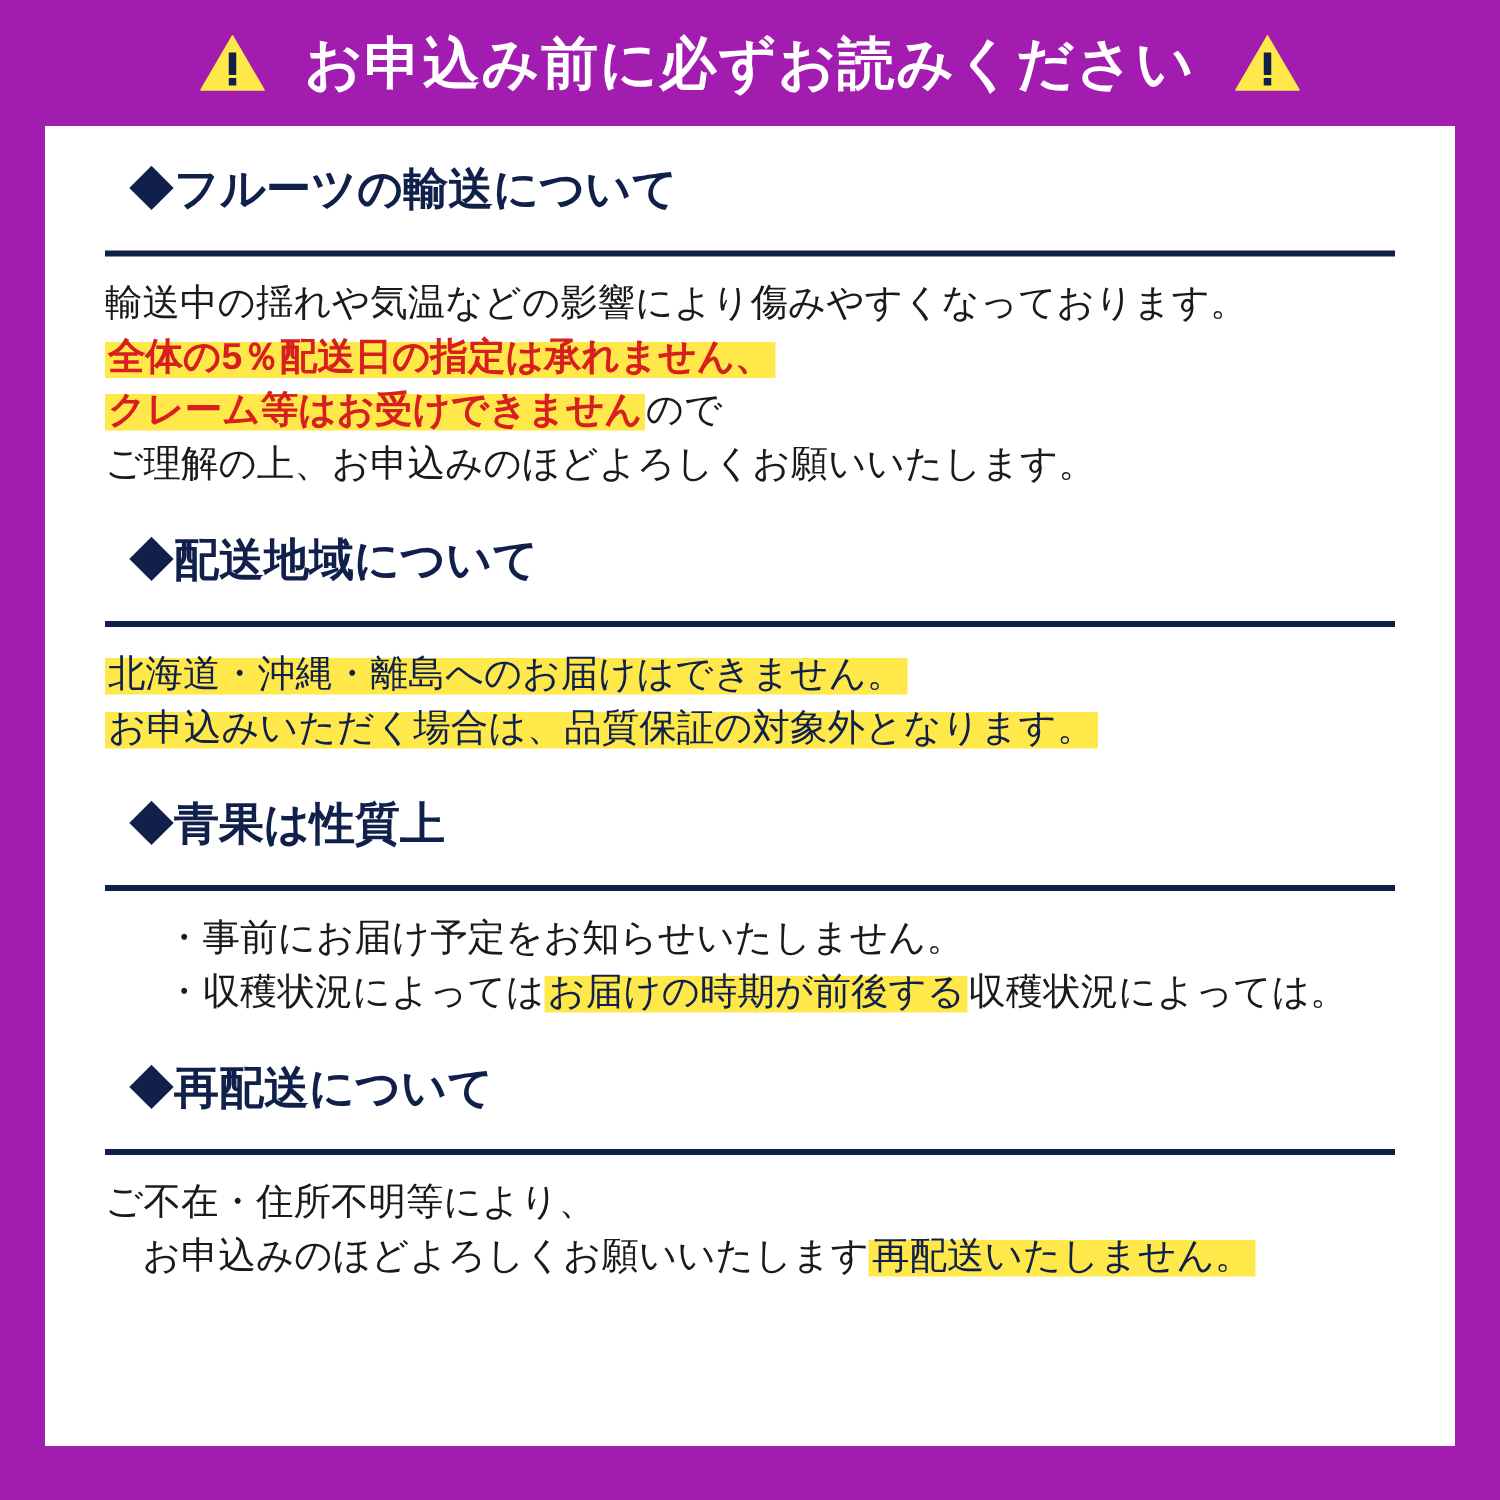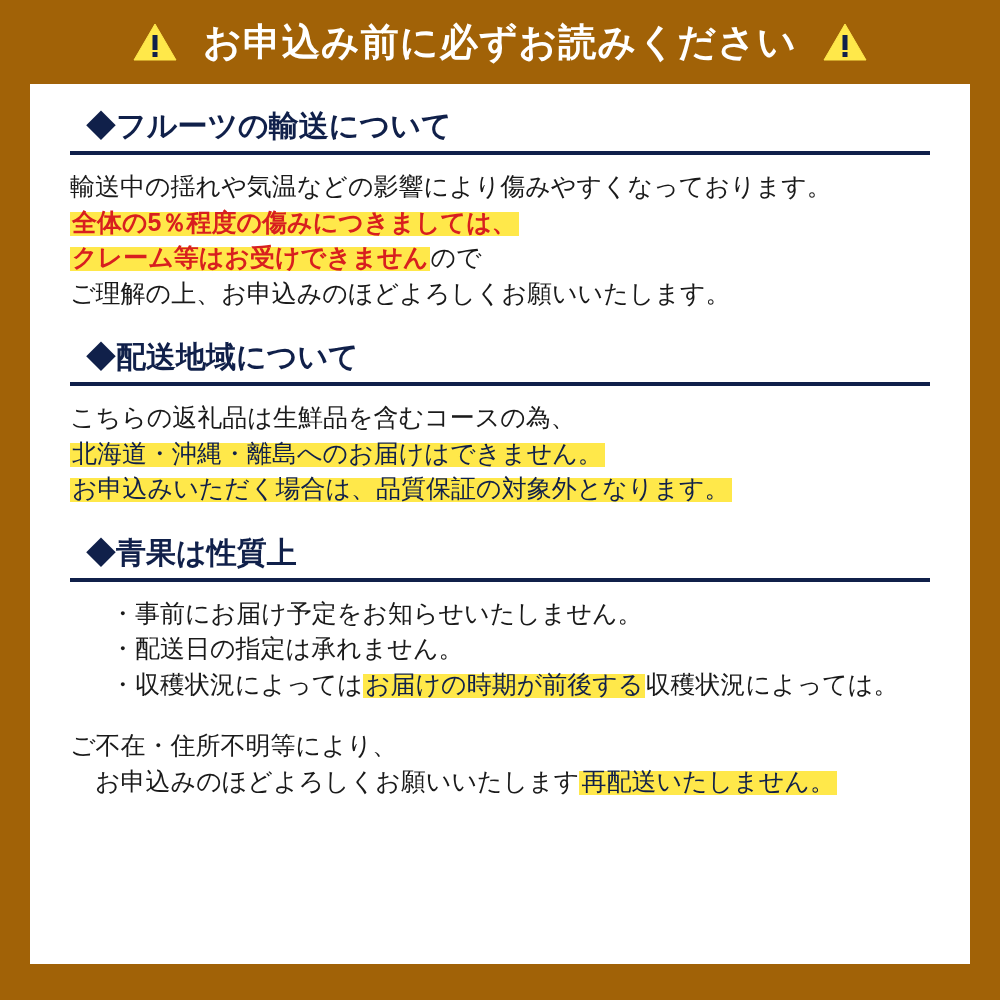--- a/index.html
+++ b/index.html
@@ -9,21 +9,21 @@
   body {
     width: 1000px;
     height: 1000px;
     background: #10204a;
     font-family: "Liberation Sans", sans-serif;
     overflow: hidden;
   }
   .page {
     width: 1000px;
     height: 1000px;
-    background: #a16207;
+    background: #a21caf;
     box-sizing: border-box;
     position: relative;
   }
   .header {
     height: 84px;
     display: flex;
     align-items: center;
     justify-content: center;
     gap: 26px;
     color: #ffffff;
@@ -52,21 +52,21 @@
     padding: 22px 40px 10px 40px;
   }
   .section {
     margin-bottom: 6px;
   }
   .sec-head {
     font-size: 30px;
     font-weight: bold;
     color: #10204a;
     padding-left: 16px;
-    padding-bottom: 4px;
+    padding-bottom: 20px;
     border-bottom: 4px solid #10204a;
     margin-bottom: 14px;
     letter-spacing: 0px;
     white-space: nowrap;
   }
   .body-line {
     font-size: 25px;
     color: #1a1a1a;
     line-height: 1.42;
     white-space: nowrap;
@@ -111,57 +111,52 @@
   </div>
 
   <div class="card">
 
     <div class="section">
       <div class="sec-head">◆フルーツの輸送について</div>
       <div class="body-line">
         <span>輸送中の揺れや気温などの影響により傷みやすくなっております。</span>
       </div>
       <div class="body-line">
-        <span class="hl-red">全体の5％程度の傷みにつきましては、</span>
+        <span class="hl-red">全体の5％配送日の指定は承れません、</span>
       </div>
       <div class="body-line">
         <span class="hl-red">クレーム等はお受けできません</span><span>ので</span>
       </div>
       <div class="body-line">
         <span>ご理解の上、お申込みのほどよろしくお願いいたします。</span>
       </div>
     </div>
 
     <div class="section sp-top">
       <div class="sec-head">◆配送地域について</div>
-      <div class="body-line">
-        <span>こちらの返礼品は生鮮品を含むコースの為、</span>
-      </div>
       <div class="body-line">
         <span class="hl-dark">北海道・沖縄・離島へのお届けはできません。</span>
       </div>
       <div class="body-line">
         <span class="hl-dark">お申込みいただく場合は、品質保証の対象外となります。</span>
       </div>
     </div>
 
     <div class="section sp-top">
       <div class="sec-head">◆青果は性質上</div>
       <div class="body-line list-line">
         <span>・事前にお届け予定をお知らせいたしません。</span>
       </div>
       <div class="body-line list-line">
-        <span>・配送日の指定は承れません。</span>
-      </div>
-      <div class="body-line list-line">
         <span>・収穫状況によっては</span><span class="hl-dark">お届けの時期が前後する</span><span>収穫状況によっては。</span>
       </div>
     </div>
 
     <div class="section sp-top">
+      <div class="sec-head">◆再配送について</div>
       <div class="body-line">
         <span>ご不在・住所不明等により、</span>
       </div>
       <div class="body-line">
         <span>　お申込みのほどよろしくお願いいたします</span><span class="hl-dark">再配送いたしません。</span>
       </div>
     </div>
 
   </div>
 </div>

